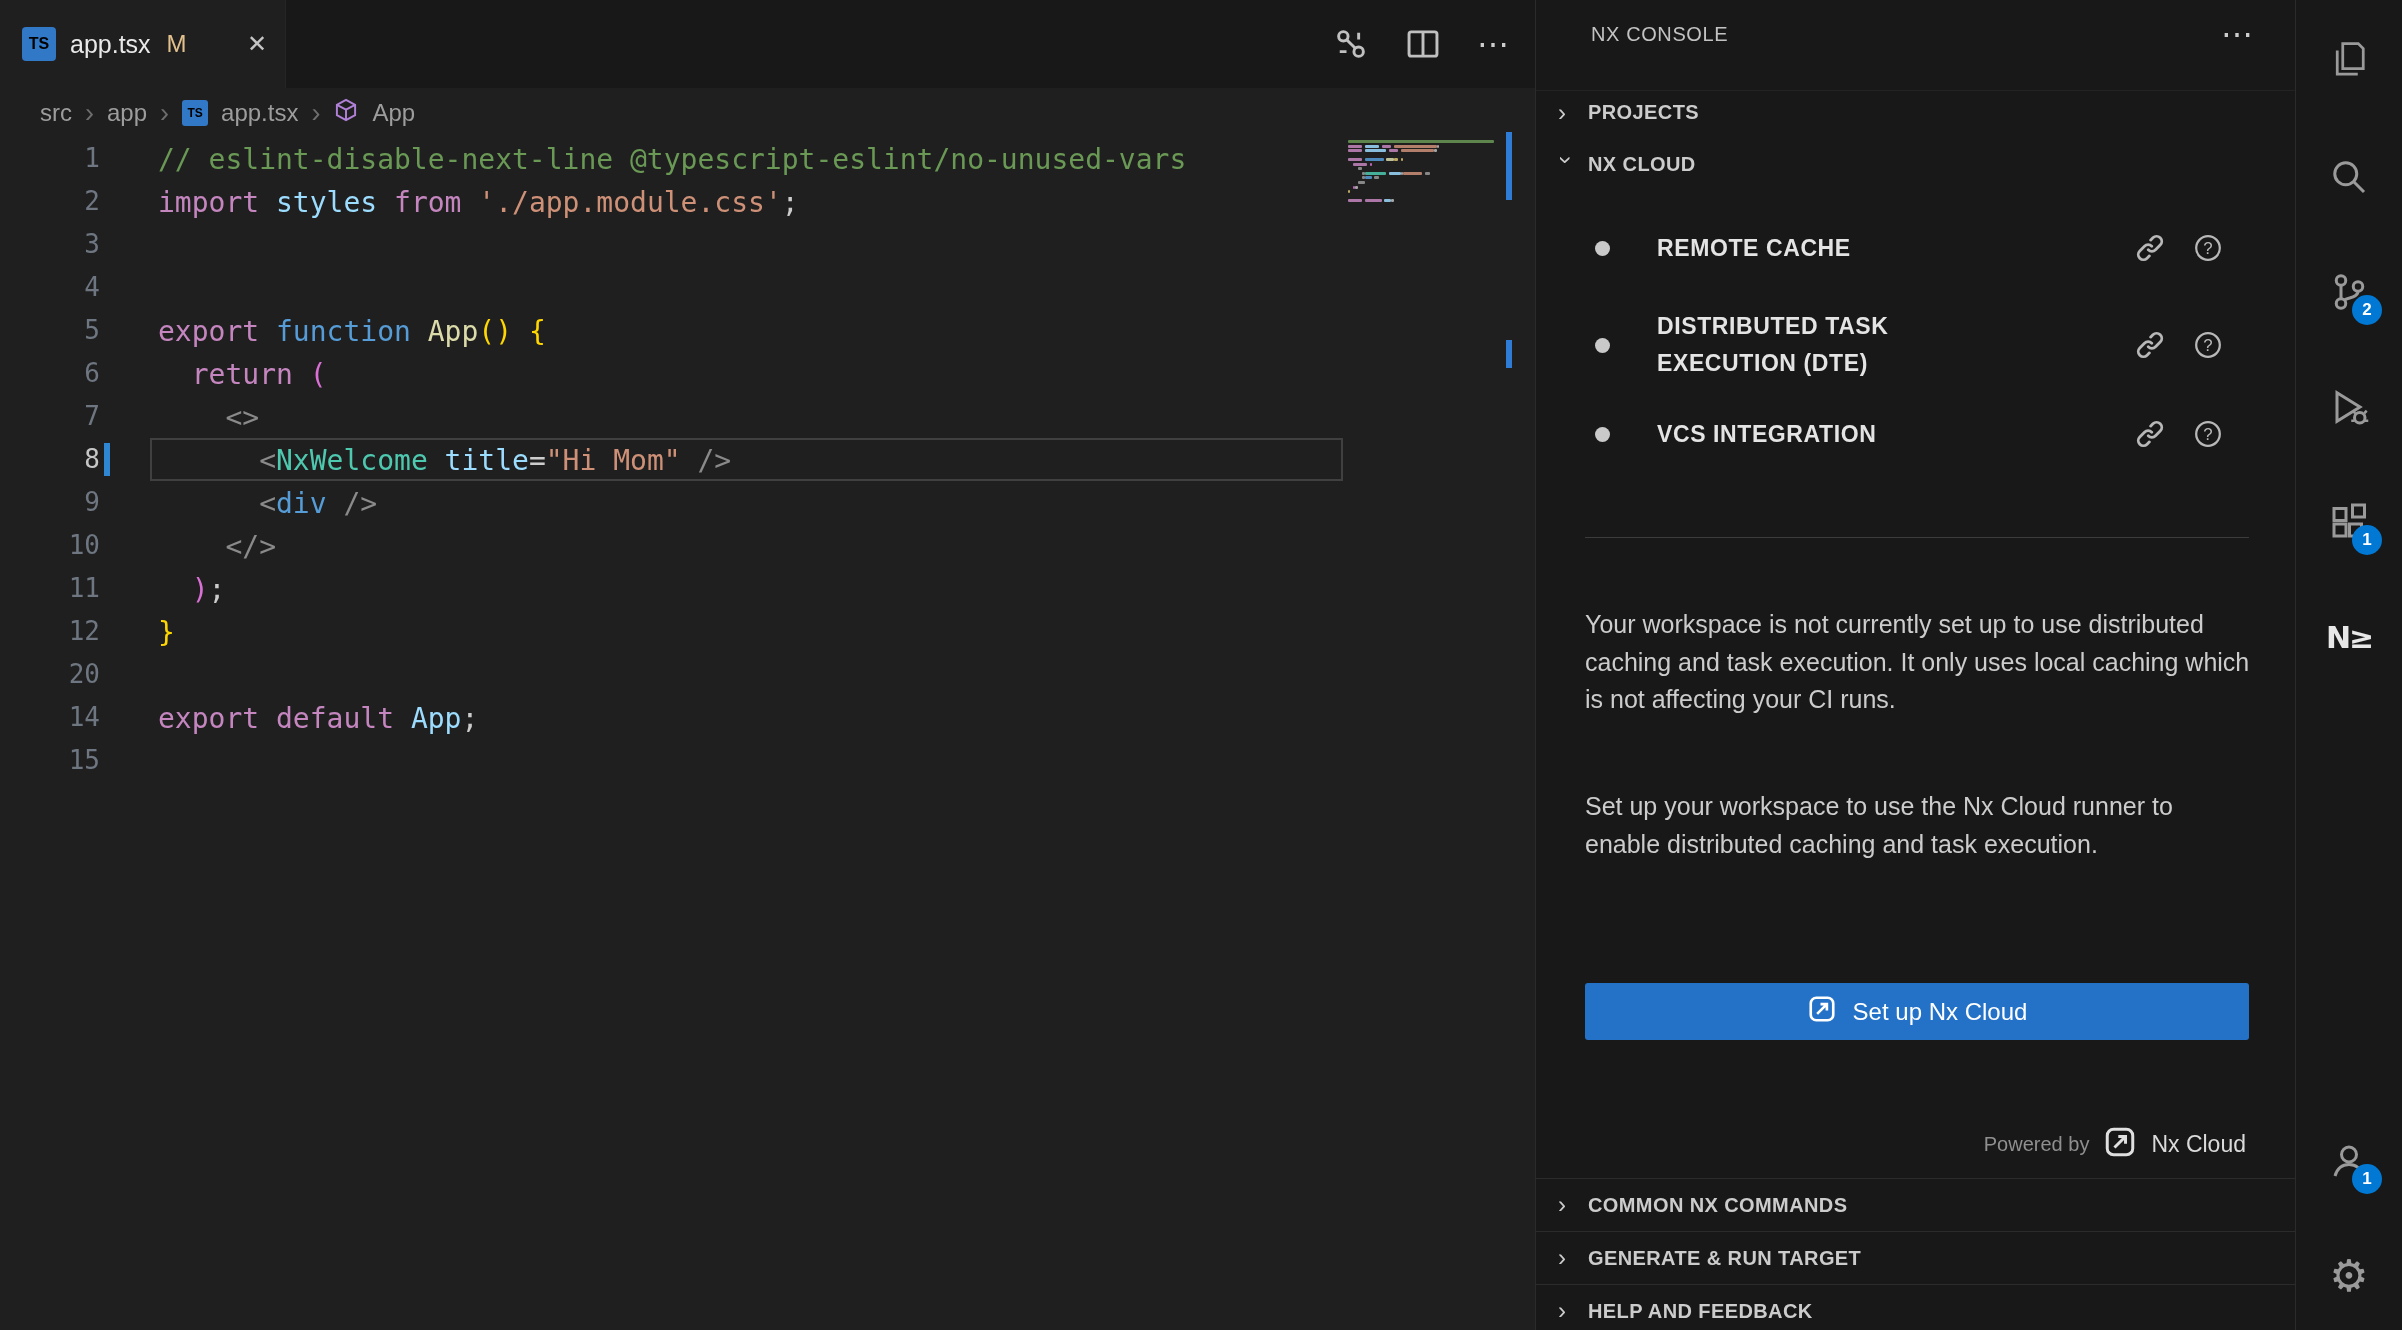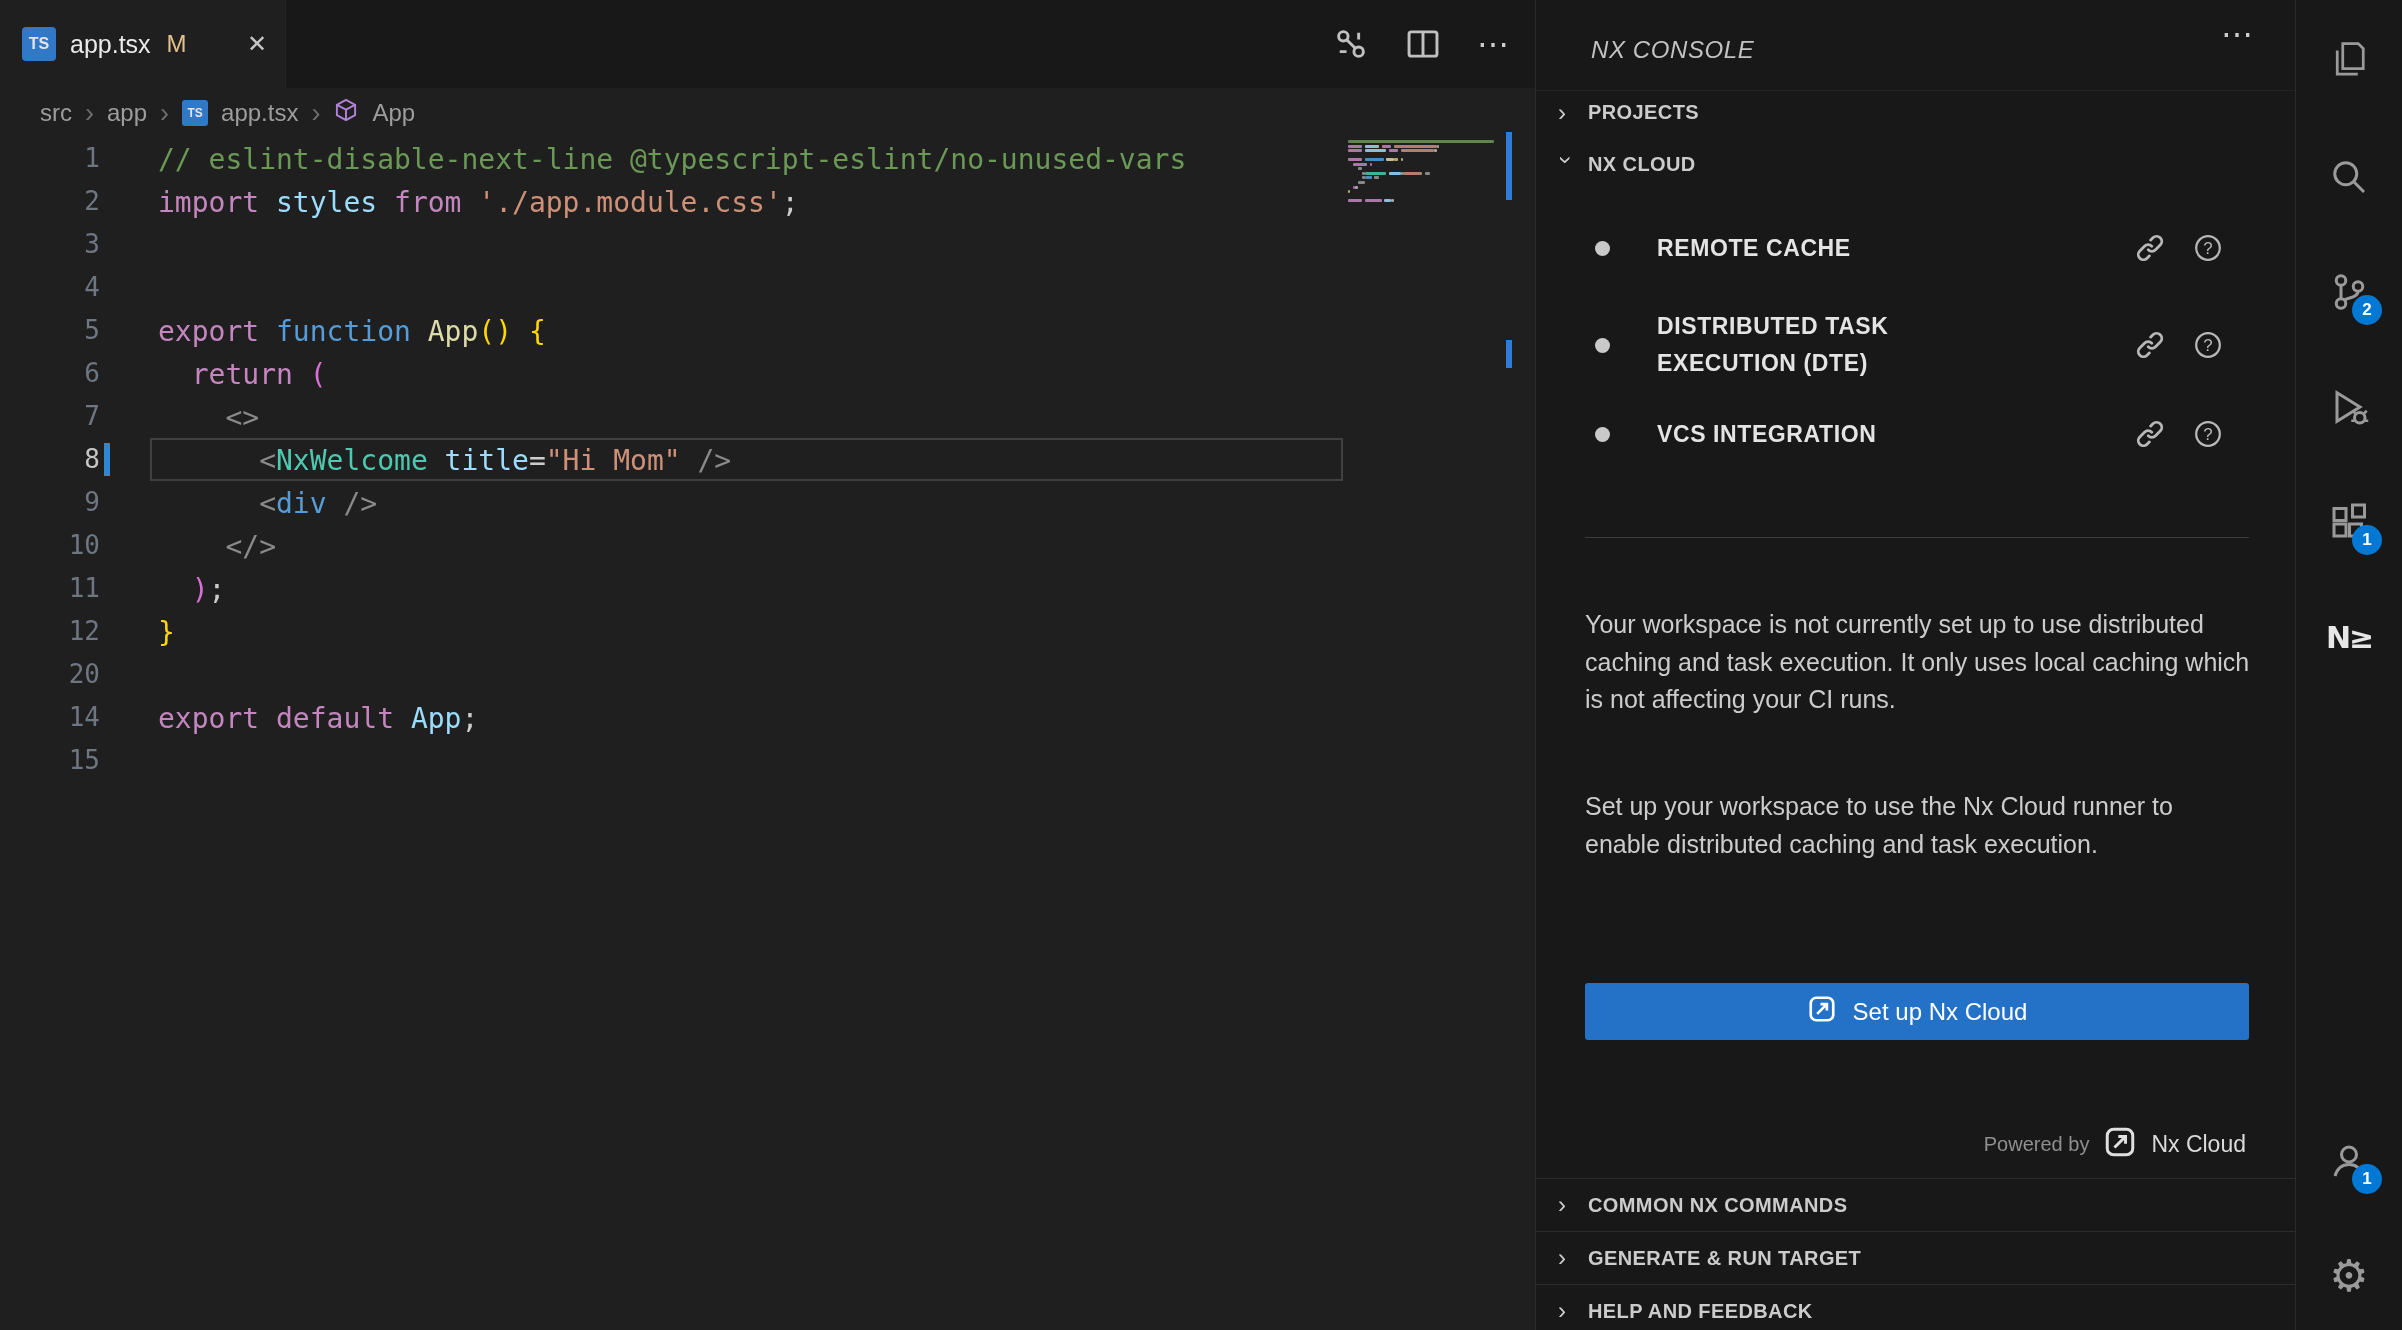--- a/index.html
+++ b/index.html
@@ -5,21 +5,21 @@
   * { margin:0; padding:0; box-sizing:border-box; }
   html,body { width:2402px; height:1330px; background:#1f1f1f; overflow:hidden;
               font-family:"Liberation Sans", sans-serif; }
   #stage { position:relative; width:2402px; height:1330px; }
 
   
   #editor-group { position:absolute; left:0; top:0; width:1535px; height:1330px; background:#1f1f1f; }
   #tabbar { position:absolute; left:0; top:0; width:100%; height:88px; background:#181818; }
   #active-tab { position:absolute; left:0; top:0; width:286px; height:88px; background:#1f1f1f;
                 display:flex; align-items:center; padding:0 18px 0 22px; gap:14px; border-right:1px solid #252525; }
-  .ts-badge { width:34px; height:34px; border-radius:4px; background:#3178c6; color:#e5e5e5;
+  .ts-badge { width:34px; height:34px; border-radius:4px; background:#3178c6; color:#000000;
               font-size:16px; font-weight:700; display:flex; align-items:center; justify-content:center; flex:0 0 auto; }
   #tab-title { color:#e9e9e9; font-size:25px; }
   #tab-git { color:#e2c08d; font-size:24px; margin-left:2px; }
   #tab-close { color:#c5c5c5; font-size:24px; margin-left:auto; cursor:pointer; }
   #editor-actions { position:absolute; right:26px; top:0; height:88px; display:flex; align-items:center; gap:36px; }
   #editor-actions svg { display:block; }
   .dots { color:#cccccc; font-size:32px; line-height:1; }
 
   #breadcrumb { position:absolute; left:0; top:88px; height:50px; display:flex; align-items:center;
                 padding-left:40px; gap:13px; color:#9d9d9d; font-size:24px; }
@@ -47,22 +47,22 @@
   
   #minimap { position:absolute; left:1348px; top:140px; width:154px; height:80px; }
   .mm-bar { position:absolute; height:3px; opacity:.85; border-radius:1px; }
   .ruler-mark { position:absolute; width:6px; background:#2e7cd6; }
   #ruler-mark-1 { left:1506px; top:132px; height:68px; }
   #ruler-mark-2 { left:1506px; top:340px; height:28px; }
 
   
   #side-panel { position:absolute; left:1535px; top:0; width:760px; height:1330px;
                 background:#181818; border-left:1px solid #2b2b2b; }
-  #panel-title { position:absolute; left:55px; top:16px; height:68px; line-height:68px;
-                 color:#c2c2c2; font-size:24px; letter-spacing:.6px;font-style:italic; }
+  #panel-title { position:absolute; left:55px; top:0; height:68px; line-height:68px;
+                 color:#c2c2c2; font-size:20px; letter-spacing:.6px; }
   #panel-more { position:absolute; right:42px; top:18px; }
   .section-row { position:absolute; left:0; width:100%; height:44px; display:flex; align-items:center;
                  gap:14px; padding-left:22px; color:#cccccc; font-size:20px; font-weight:700;
                  letter-spacing:.4px; cursor:pointer; }
   .chev { color:#cccccc; font-size:24px; font-weight:400; display:inline-block; width:16px; }
   .chev.down { transform:rotate(90deg); }
   #row-projects { top:90px; border-top:1px solid #232323; }
   #row-nxcloud { top:142px; }
 
   .feature-row { position:absolute; left:0; width:100%; display:flex; align-items:center; }

